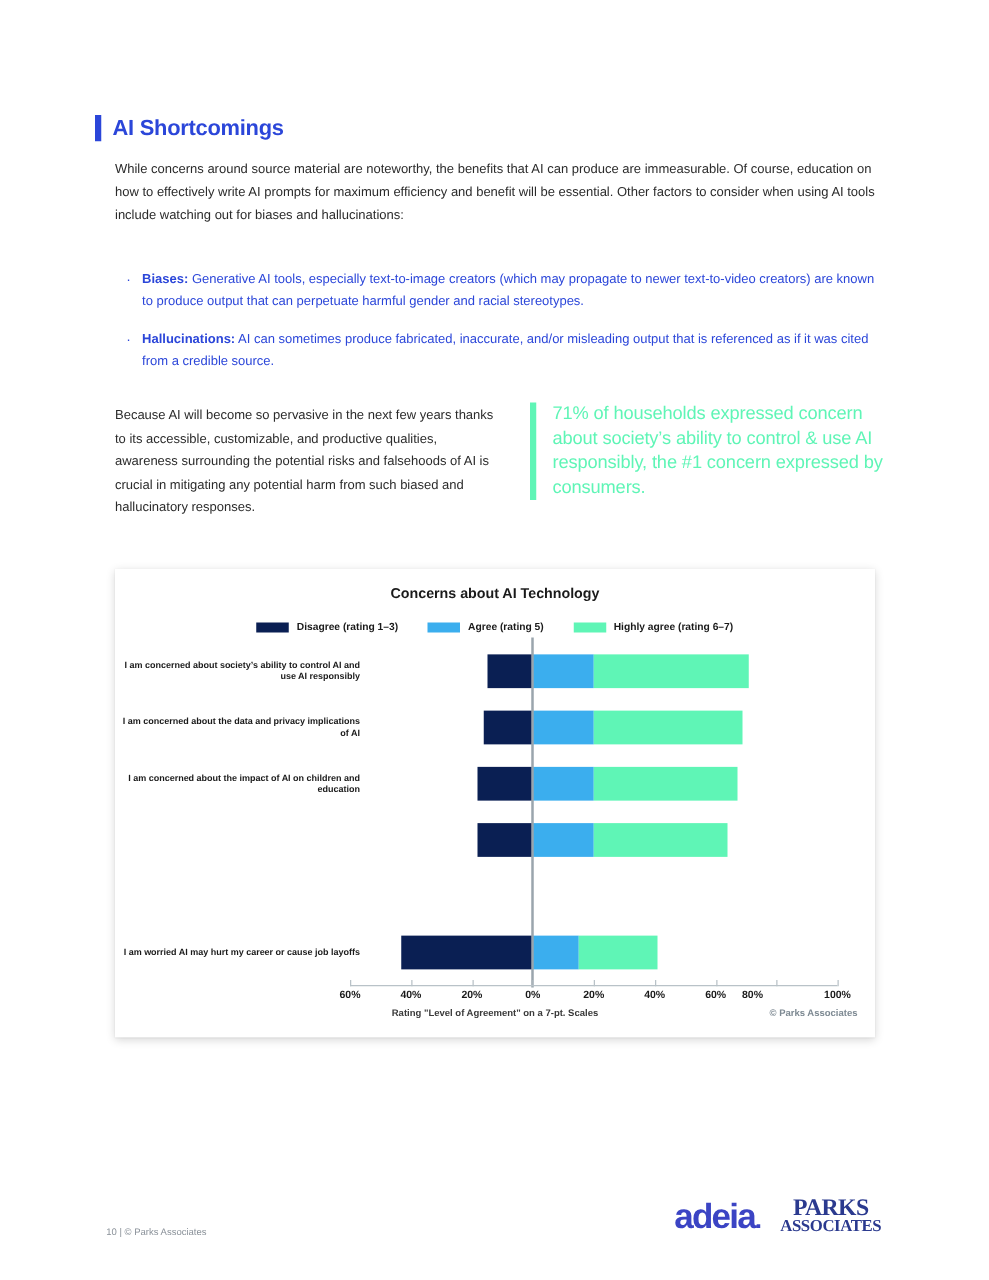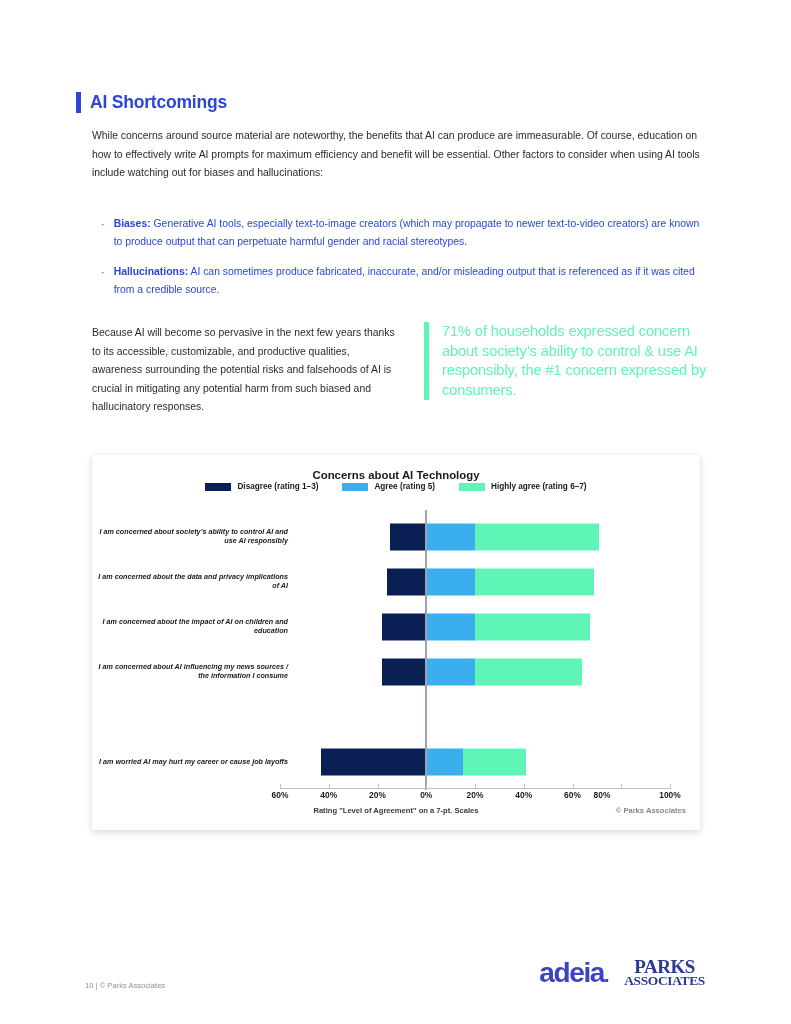--- a/index.html
+++ b/index.html
@@ -59,31 +59,31 @@
     position:absolute; left:92px; top:455px;
     width:608px; height:375px;
     background:#ffffff;
     box-shadow:0 2px 7px rgba(0,0,0,0.16), 0 0 1px rgba(0,0,0,0.10);
   }
   .chart-title {
     position:absolute; left:0; top:14px; width:100%;
     text-align:center; font-size:11.4px; font-weight:bold; color:#1A1A1A;
   }
   .legend {
-    position:absolute; left:0; top:27px; width:100%;
+    position:absolute; left:0; top:42px; width:100%;
     display:flex; justify-content:center; align-items:center; gap:24px;
   }
   .legend-item { display:flex; align-items:center; gap:6px; }
   .legend-swatch { width:26px; height:8px; }
   .legend-label { font-size:8.2px; font-weight:bold; color:#1A1A1A; }
 
   .plot { position:absolute; left:0; top:55px; width:608px; height:280px; }
 
   .row {
-    position:absolute; left:0; width:651px; height:45px;font-style:italic;
+    position:absolute; left:0; width:651px; height:45px;
   }
   .cat-label {
     position:absolute; left:6px; width:190px;
     text-align:right; font-size:7.2px; line-height:9.6px;
     font-weight:bold; color:#1A1A1A;
     top:50%; transform:translateY(-50%);
   }
   .bar { position:absolute; top:50%; transform:translateY(-50%); height:27px; }
   .seg { position:absolute; top:0; height:27px; }
 
@@ -201,21 +201,20 @@
         </div>
         <div class="row" style="top: 94px; padding-left: 32px;">
           <div class="cat-label">I am concerned about the impact of AI on children and education</div>
           <div class="bar" style="left: 0px; width: 608px;">
             <div class="seg" style="left: 290.375px; width: 43.875px; background: rgb(10, 31, 83);"></div>
             <div class="seg" style="left: 334.25px; width: 48.75px; background: rgb(59, 174, 238);"></div>
             <div class="seg" style="left: 383px; width: 114.562px; background: rgb(95, 245, 182);"></div>
           </div>
         </div>
         <div class="row" style="top: 139px;">
-          <div class="cat-label">I am concerned about AI influencing my news sources / the information I consume</div>
           <div class="bar" style="left: 0px; width: 608px;">
             <div class="seg" style="left: 290.375px; width: 43.875px; background: rgb(10, 31, 83);"></div>
             <div class="seg" style="left: 334.25px; width: 48.75px; background: rgb(59, 174, 238);"></div>
             <div class="seg" style="left: 383px; width: 107.25px; background: rgb(95, 245, 182);"></div>
           </div>
         </div>
         <div class="row" style="top: 229px;">
           <div class="cat-label">I am worried AI may hurt my career or cause job layoffs</div>
           <div class="bar" style="left: 0px; width: 608px;">
             <div class="seg" style="left: 229.438px; width: 104.812px; background: rgb(10, 31, 83);"></div>

